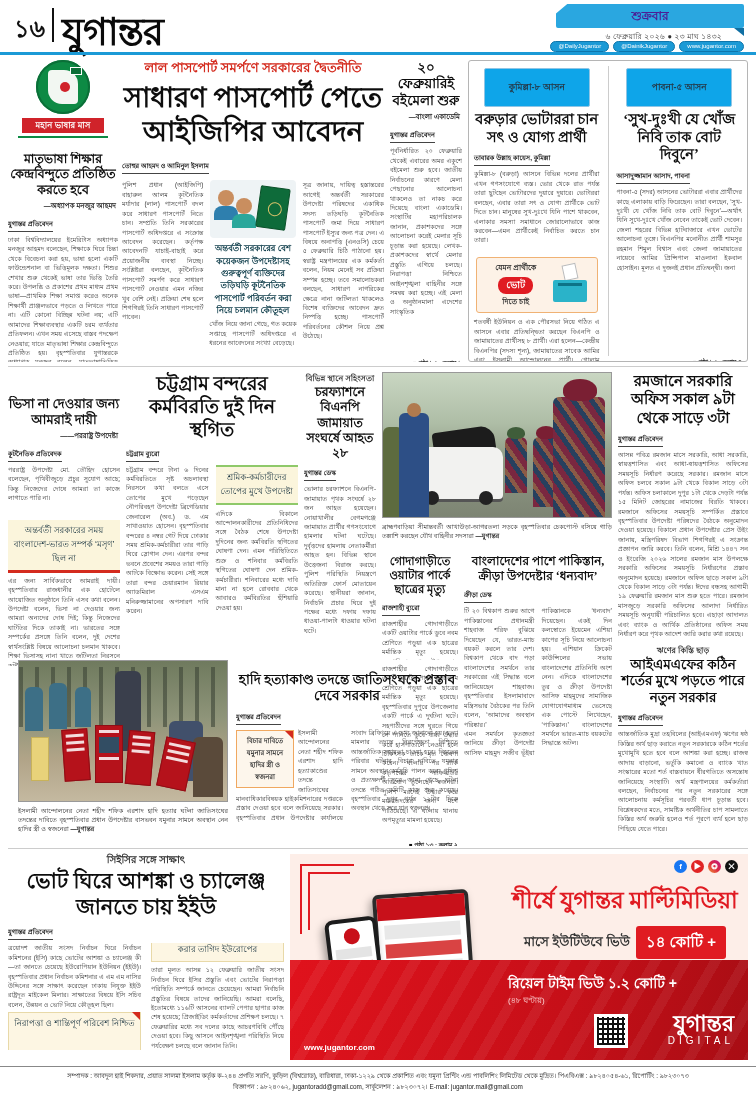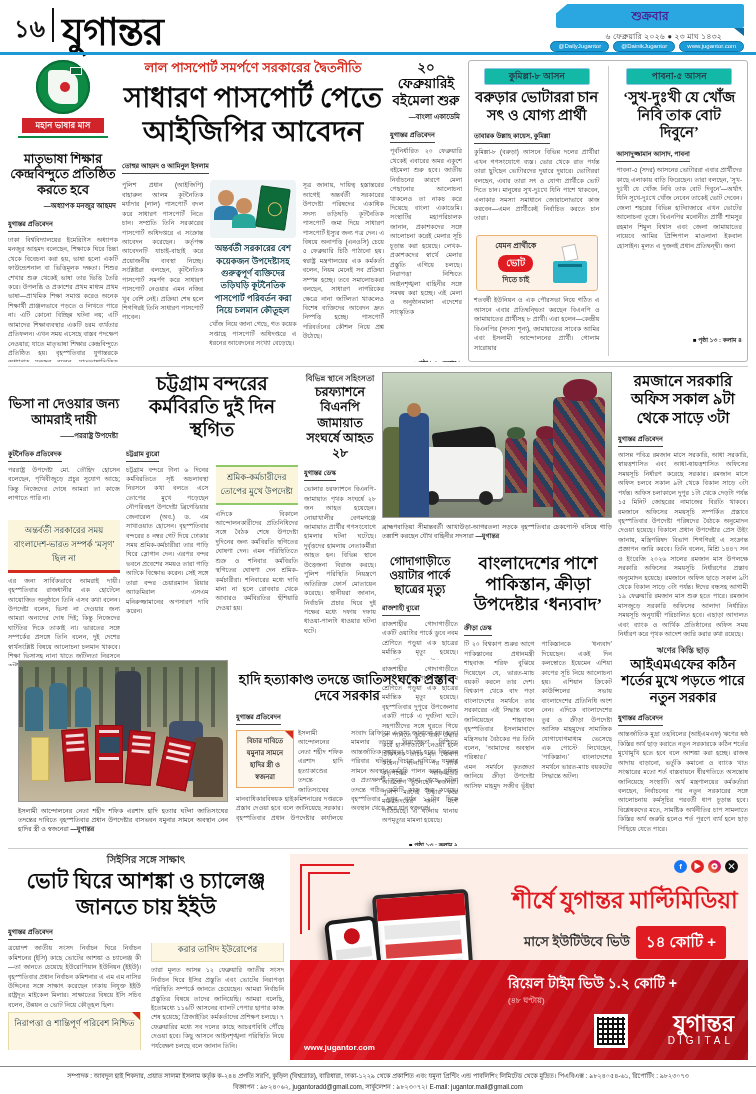--- a/index.html
+++ b/index.html
@@ -21,41 +21,41 @@
   
   .abs { position:absolute; overflow:hidden; }
   .kicker { color:#d42b1e; font-weight:bold; text-align:center; }
   .hl { font-family:"Liberation Serif", serif; font-weight:bold; color:#0d0d0d; text-align:center; line-height:1.22; }
   .attrib { font-size:7px; text-align:right; color:#222; font-weight:bold; padding:2px 2px 0 0; }
   .rep { display:inline-block; font-size:6.5px; font-weight:bold; color:#111; border-bottom:1px solid #444; margin:3px 0 3px; padding-bottom:1px; }
   .body-sm { font-size:6.3px; line-height:1.5; text-align:justify; color:#333; }
   .jump { font-size:6px; font-weight:bold; color:#111; text-align:right; margin-top:2px; }
   .pq { background:#fbf5dc; padding:4px 5px; text-align:center; font-weight:normal; color:#17323f; }
   .hline { position:absolute; height:1px; background:#ccc; left:8px; right:8px; }
-  .label-box { background:#14b8a6; border:1px solid #8fc5e5; border-radius:2px; text-align:center; font-size:9px; font-weight:bold; color:#243a4a; padding:0 0; margin:2px 10px 4px; }
+  .label-box { background:#0ea5e9; border:1px solid #8fc5e5; border-radius:2px; text-align:center; font-size:9px; font-weight:bold; color:#243a4a; padding:11px 0; margin:2px 10px 4px; }
 
   
   .badge-wrap { position:absolute; left:8px; top:60px; width:110px; text-align:center; }
   .badge-circle { width:54px; height:54px; border-radius:50%; background:#0d8a44; margin:0 auto 4px; position:relative; box-shadow:0 0 0 2px #0b6f38 inset; }
   .badge-circle .leaf { position:absolute; left:12px; top:10px; width:30px; height:34px; background:#f2f7f2; border-radius:4px 14px 4px 14px; }
   .badge-circle .dot { position:absolute; left:24px; top:22px; width:10px; height:10px; border-radius:50%; background:#d0232a; }
   .badge-circle .flag { position:absolute; right:8px; top:7px; width:12px; height:8px; background:#0b6f38; border:1px solid #fff; }
   .badge-title { background:#d0232a; color:#fff; font-size:8.5px; font-weight:bold; padding:2px 0; margin:0 14px; line-height:1.25; }
   .badge-rule { height:2px; background:#0d8a44; margin:3px 10px; }
 
   
   .lead-fig { position:relative; width:86px; height:58px; background:#eef3f5; border-radius:4px; margin:0 auto 4px; }
   .av { position:absolute; width:16px; height:16px; border-radius:50%; background:#c98e5f; }
   .av-body { position:absolute; width:24px; height:14px; border-radius:8px 8px 0 0; }
   .passport { position:absolute; right:8px; top:7px; width:30px; height:42px; background:#0e6b3a; border:1px solid #0a5029; border-radius:2px; transform:rotate(8deg); }
   .passport::after { content:""; position:absolute; left:9px; top:14px; width:12px; height:12px; border-radius:50%; border:1.5px solid #d9c26a; }
   .lead-quote { font-size:8.5px; font-weight:bold; color:#14424f; text-align:center; line-height:1.45; }
 
   
-  .ballot { border:1px solid #f0b274; background:#fdf2e7; border-radius:3px; display:flex; align-items:center; justify-content:space-between; padding:4px 6px; margin:4px 2px; }
+  .ballot { border:1px solid #f0b274; background:#fdf2e7; border-radius:3px; display:flex; justify-content:space-between; padding:4px 6px; margin:4px 2px; }
   .ballot-lines { text-align:center; flex:1; }
   .ballot-l1,.ballot-l2 { font-size:7.5px; font-weight:bold; color:#333; }
   .vote-badge { display:inline-block; background:#e01b22; color:#fff; font-size:9.5px; font-weight:bold; padding:1px 8px; border-radius:8px; margin:2px 0; }
   .ballot-art { position:relative; width:42px; height:40px; }
   .bbox { position:absolute; bottom:0; left:4px; width:34px; height:22px; background:#2ab3c9; border-radius:2px; }
   .bbox::before { content:""; position:absolute; top:3px; left:5px; width:24px; height:3px; background:#0d7487; }
   .bpaper { position:absolute; top:2px; left:14px; width:14px; height:16px; background:#fff; border:1px solid #bbb; transform:rotate(-12deg); }
 
   
   .photo { position:absolute; border:1px solid #999; }
@@ -281,21 +281,21 @@
 
   <div class="abs" style="left:382px; top:554px; width:76px; height:106px;">
     <div class="hl" style="font-size:11.5px;">গোদাগাড়ীতে ওয়াটার পার্কে ছাত্রের মৃত্যু</div>
     <span class="rep">রাজশাহী ব্যুরো</span>
     <div class="body-sm" style="height:48px;">রাজশাহীর গোদাগাড়ীতে একটি ওয়াটার পার্কে ডুবে নবম শ্রেণিতে পড়ুয়া এক ছাত্রের মর্মান্তিক মৃত্যু হয়েছে। বৃহস্পতিবার দুপুরে উপজেলার একটি পার্কে এ দুর্ঘটনা ঘটে। সহপাঠীদের সঙ্গে ঘুরতে গিয়ে সে পানিতে ডুবে যায়। উদ্ধার করে হাসপাতালে নেওয়া হলে চিকিৎসক তাকে মৃত ঘোষণা করেন। ঘটনার পর পার্ক কর্তৃপক্ষের গাফিলতির অভিযোগ তুলেছেন স্বজনরা। পুলিশ মরদেহ উদ্ধার করে ময়নাতদন্তের জন্য মর্গে পাঠিয়েছে। এ ঘটনায় থানায় অপমৃত্যুর মামলা হয়েছে।</div>
   </div>
 
   <div class="abs body-sm" style="left:382px; top:664px; width:76px; height:182px;">রাজশাহীর গোদাগাড়ীতে একটি ওয়াটার পার্কে ডুবে নবম শ্রেণিতে পড়ুয়া এক ছাত্রের মর্মান্তিক মৃত্যু হয়েছে। বৃহস্পতিবার দুপুরে উপজেলার একটি পার্কে এ দুর্ঘটনা ঘটে। সহপাঠীদের সঙ্গে ঘুরতে গিয়ে সে পানিতে ডুবে যায়। উদ্ধার করে হাসপাতালে নেওয়া হলে চিকিৎসক তাকে মৃত ঘোষণা করেন। ঘটনার পর পার্ক কর্তৃপক্ষের গাফিলতির অভিযোগ তুলেছেন স্বজনরা। পুলিশ মরদেহ উদ্ধার করে ময়নাতদন্তের জন্য মর্গে পাঠিয়েছে। এ ঘটনায় থানায় অপমৃত্যুর মামলা হয়েছে।</div>
 
   <div class="abs" style="left:464px; top:554px; width:148px; height:292px;">
-    <div class="hl" style="font-size:17px;">বাংলাদেশের পাশে পাকিস্তান, ক্রীড়া উপদেষ্টার ‘ধন্যবাদ’</div>
+    <div class="hl" style="font-size:12px;">বাংলাদেশের পাশে পাকিস্তান, ক্রীড়া উপদেষ্টার ‘ধন্যবাদ’</div>
     <span class="rep">ক্রীড়া ডেস্ক</span>
     <div style="column-count:2; column-gap:7px; height:216px; overflow:hidden;">
       <div class="body-sm">টি ২০ বিশ্বকাপ শুরুর আগে পাকিস্তানের প্রধানমন্ত্রী শাহবাজ শরিফ বুঝিয়ে দিয়েছেন যে, ভারত-ম্যাচ বয়কট করলে তার দেশ। বিশ্বকাপ থেকে বাদ পড়া বাংলাদেশের সমর্থনে তার সরকারের এই সিদ্ধান্ত বলে জানিয়েছেন শাহবাজ। বৃহস্পতিবার ইসলামাবাদে মন্ত্রিসভার বৈঠকের পর তিনি বলেন, ‘আমাদের অবস্থান পরিষ্কার।’</div>
       <div class="body-sm">এমন সমর্থনে কৃতজ্ঞতা জানিয়ে ক্রীড়া উপদেষ্টা আসিফ মাহমুদ সজীব ভূঁইয়া পাকিস্তানকে ‘ধন্যবাদ’ দিয়েছেন। একই দিন কলম্বোতে ইয়েমেন এশিয়া কাপের সূচি নিয়ে আলোচনা হয়। এশিয়ান ক্রিকেট কাউন্সিলের সভায় বাংলাদেশের প্রতিনিধি অংশ নেন। এদিকে বাংলাদেশের তুর ও ক্রীড়া উপদেষ্টা আসিফ মাহমুদের সামাজিক যোগাযোগমাধ্যম ভেসেছে এক পোস্টে লিখেছেন, ‘পাকিস্তান।’ বাংলাদেশের সমর্থনে ভারত-ম্যাচ বয়কটের সিদ্ধান্তে অটল।</div>
     </div>
   </div>
 
   <div class="photo p2" style="left:18px; top:660px; width:210px; height:142px;">
     <div class="gate"></div>
     <i class="person vest" style="left:6px; top:26px; width:18px; height:44px;"></i>

